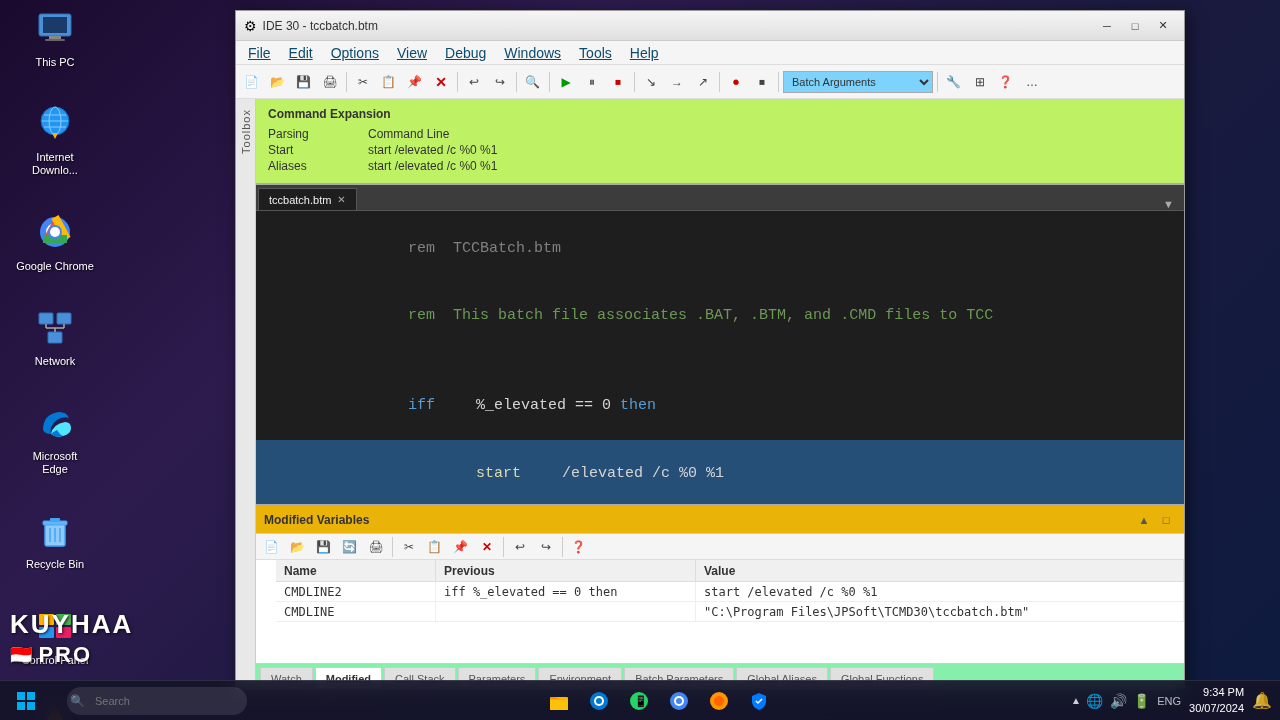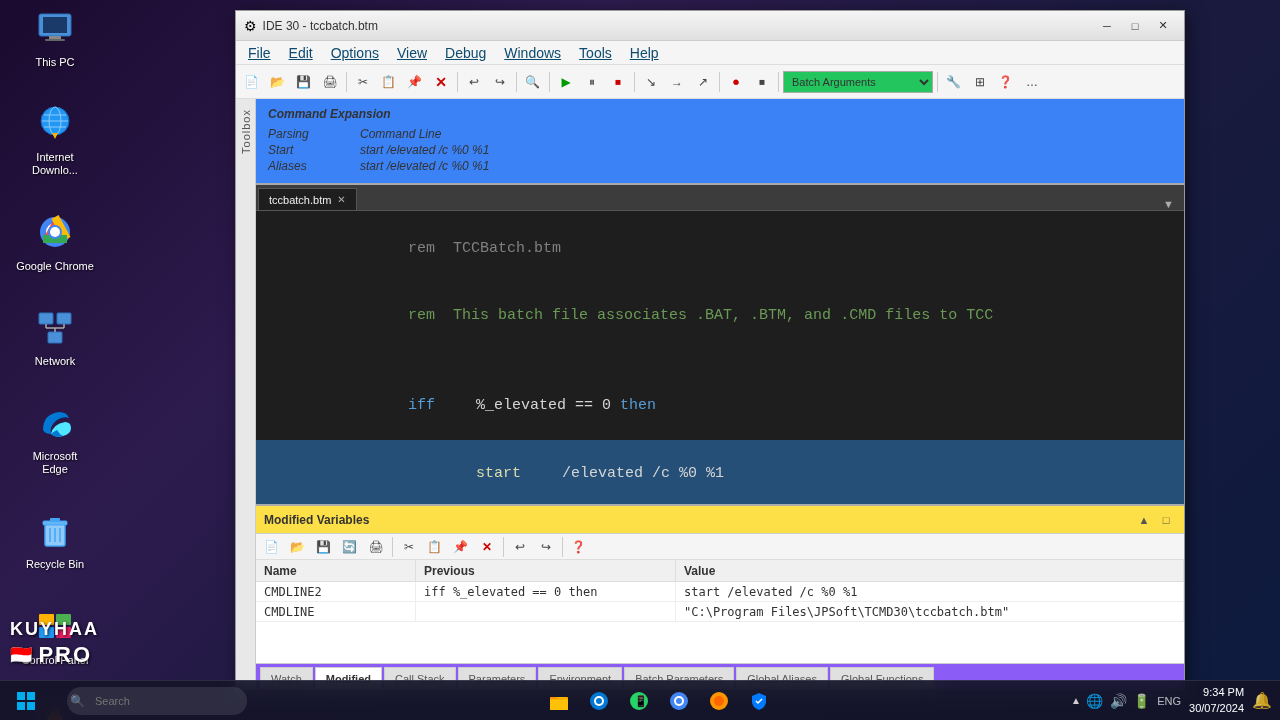--- a/index.html
+++ b/index.html
@@ -181,48 +181,47 @@
       height: 20px;
       background: #ccc;
       margin: 0 2px;
     }
 
     .toolbar-dropdown {
       width: 150px;
       height: 22px;
       font-size: 11px;
       border: 1px solid #aaa;
-      background: #22c55e;
+      background: #7dd3fc;
       padding: 0 4px;
       color: #333;
     }
 
     
     .cmd-panel {
-      background: #3b82f6;
+      background: #bef264;
       border-bottom: 2px solid #aaa;
       padding: 8px 12px;
-      font-style: italic;
     }
 
     .cmd-panel-title {
       font-size: 12px;
       font-weight: bold;
       color: #333;
       margin-bottom: 6px;
     }
 
     .cmd-table {
       font-size: 12px;
       color: #333;
     }
 
     .cmd-row {
       display: flex;
-      gap: 12px;
+      gap: 20px;
       margin-bottom: 2px;
     }
 
     .cmd-label {
       width: 80px;
       font-weight: normal;
       color: #333;
     }
 
     .cmd-value {
@@ -322,21 +321,21 @@
     .bottom-panel {
       height: 185px;
       background: white;
       border-top: 2px solid #aaa;
       display: flex;
       flex-direction: column;
     }
 
     .bottom-panel-header {
       height: 28px;
-      background: #fde047;
+      background: #eab308;
       border-bottom: 1px solid #ccc;
       display: flex;
       align-items: center;
       padding: 0 8px;
       justify-content: space-between;
     }
 
     .bottom-panel-title {
       font-size: 12px;
       font-weight: bold;
@@ -367,20 +366,21 @@
       border-bottom: 1px solid #ddd;
       display: flex;
       align-items: center;
       padding: 0 4px;
       gap: 2px;
     }
 
     .bottom-grid {
       flex: 1;
       overflow: auto;
+      margin-left: 20px;
     }
 
     .grid-header {
       display: grid;
       grid-template-columns: 160px 260px 1fr;
       background: #f0f0f0;
       border-bottom: 1px solid #ddd;
       height: 22px;
     }
 
@@ -407,21 +407,21 @@
       color: #333;
       border-right: 1px solid #eee;
       display: flex;
       align-items: center;
       font-family: 'Consolas', monospace;
     }
 
     
     .tab-bar {
       height: 26px;
-      background: #8b5cf6;
+      background: #86efac;
       border-top: 1px solid #ccc;
       display: flex;
       align-items: flex-end;
       padding: 0 4px;
     }
 
     .bottom-tab {
       height: 22px;
       padding: 0 10px;
       display: flex;
@@ -667,21 +667,21 @@
           <rect x="13" y="22" width="14" height="10" rx="2" fill="white" opacity="0.9"></rect>
           <rect x="15" y="20" width="10" height="4" rx="1" fill="#E65100"></rect>
           <circle cx="20" cy="28" r="3" fill="#E65100"></circle>
         </svg>
       </div>
       <span class="icon-label">VLC media<br>player</span>
     </div>
   </div>
 
   <div class="kuyhaa-banner">
-    <div style="font-size: 18px; letter-spacing: 2px;">KUYHAA</div>
+    <div style="font-size: 26px; letter-spacing: 2px;">KUYHAA</div>
     <div style="display:flex; align-items:center; gap:6px;">
       <span>🇮🇩</span>
       <span style="font-size: 22px; letter-spacing: 2px;">PRO</span>
     </div>
   </div>
 
   <div class="ide-window">
 
     <div class="title-bar">
       <div class="title-bar-left">

